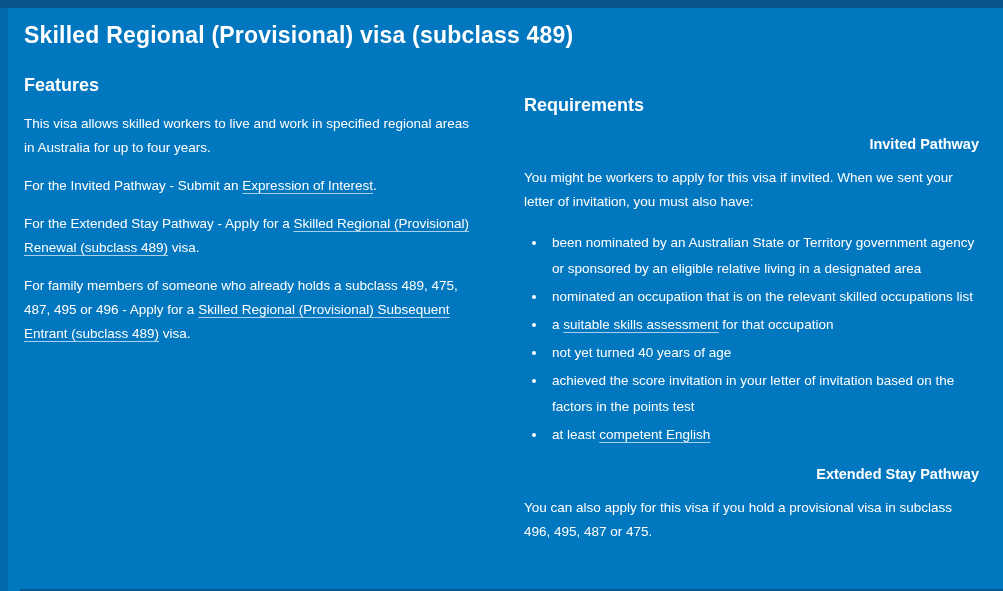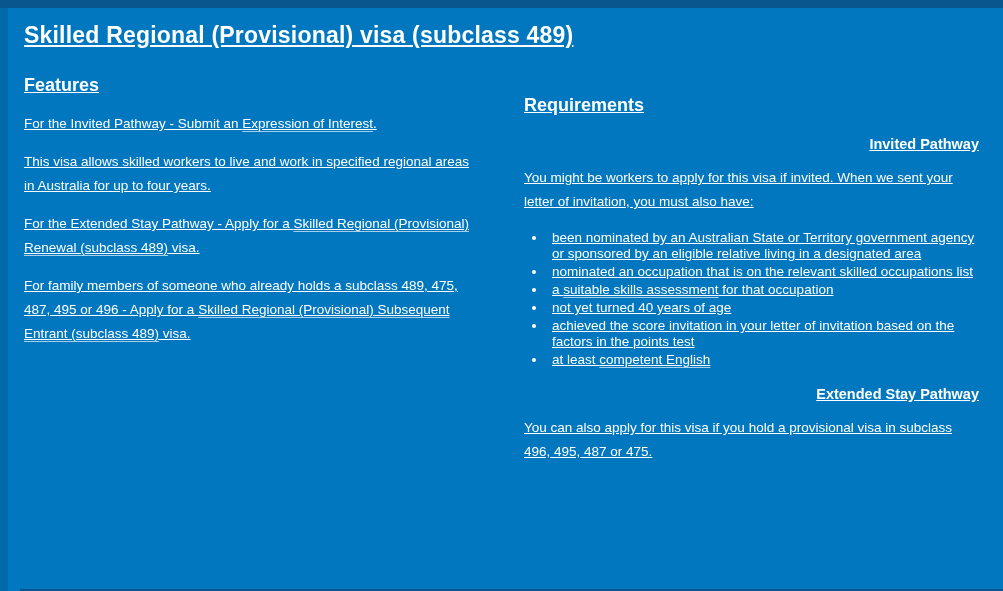--- a/index.html
+++ b/index.html
@@ -30,21 +30,20 @@
   }
   .bottom-line {
     position: absolute;
     bottom: 0; left: 20px; right: 0;
     height: 2px;
     background: #08568c;
   }
   .page {
     position: relative;
     padding: 22px 14px 0 24px;
-    text-decoration: underline;
   }
   h1.page-title {
     font-size: 23px;
     font-weight: bold;
     margin: 0 0 26px 0;
     letter-spacing: 0.2px;
   }
   .columns {
     display: flex;
     align-items: flex-start;
@@ -74,21 +73,21 @@
   }
   p.body-text {
     font-size: 13.5px;
     line-height: 24px;
     margin: 0 0 14px 0;
   }
   ul.req-list {
     margin: 16px 0 4px 0;
     padding-left: 23px;
     font-size: 13.5px;
-    line-height: 16px;
+    line-height: 26px;
   }
   ul.req-list li {
     padding-left: 5px;
     margin-bottom: 2px;
   }
   a.link {
     color: #ffffff;
     text-decoration: underline;
     text-decoration-color: rgba(255, 255, 255, 0.65);
     text-decoration-thickness: 1px;
@@ -104,23 +103,23 @@
 
 <main class="page">
 
   <h1 class="page-title">Skilled Regional (Provisional) visa (subclass 489)</h1>
 
   <div class="columns">
 
     <section class="col-left">
       <h2 class="section-heading">Features</h2>
 
+      <p class="body-text"><span>This visa allows skilled workers to live and work in specified regional areas in Australia for up to four years.</span></p>
+
       <p class="body-text"><span>For the Invited Pathway - Submit an </span><a class="link">Expression of Interest</a><span>.</span></p>
-
-      <p class="body-text"><span>This visa allows skilled workers to live and work in specified regional areas in Australia for up to four years.</span></p>
 
       <p class="body-text"><span>For the Extended Stay Pathway - Apply for a </span><a class="link">Skilled Regional (Provisional) Renewal (subclass 489)</a><span> visa.</span></p>
 
       <p class="body-text"><span>For family members of someone who already holds a subclass 489, 475, 487, 495 or 496 - Apply for a </span><a class="link">Skilled Regional (Provisional) Subsequent Entrant (subclass 489)</a><span> visa.</span></p>
     </section>
 
     <section class="col-right">
       <h2 class="section-heading">Requirements</h2>
 
       <h3 class="sub-heading">Invited Pathway</h3>

